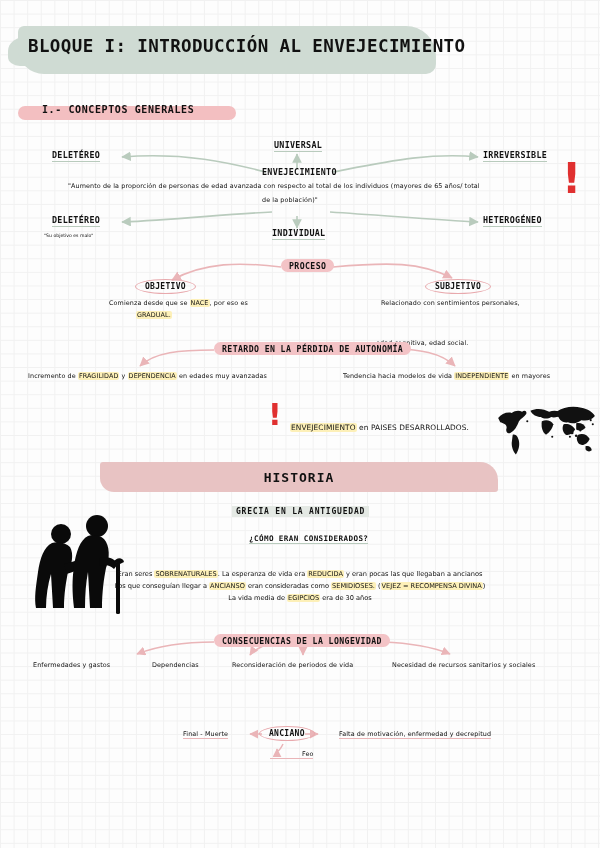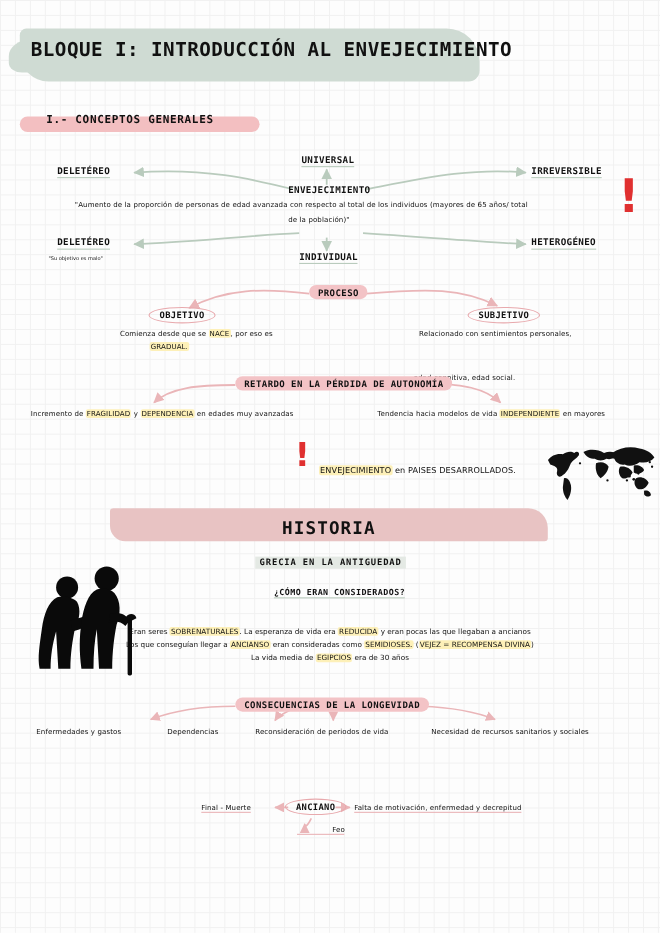--- a/index.html
+++ b/index.html
@@ -52,21 +52,21 @@
         font-size:8.2px;font-weight:700;letter-spacing:.4px;white-space:nowrap;
         font-family:"DejaVu Sans Mono", monospace;}
 
   
   .oval{position:absolute;border:1.5px solid #e8a9ad;border-radius:50%;
         padding:2px 9px;font-size:8px;font-weight:700;letter-spacing:.3px;
         white-space:nowrap;font-family:"DejaVu Sans Mono", monospace;}
 
   
   #historia-banner{left:100px;top:462px;width:398px;height:30px;background:#e8c3c3;border-radius:3px 18px 3px 14px;}
-  #historia-text{left:100px;top:470px;width:398px;text-align:center;font-size:16px;font-weight:700;
+  #historia-text{left:100px;top:470px;width:398px;text-align:center;font-size:13px;font-weight:700;
     letter-spacing:1px;font-family:"DejaVu Sans Mono", monospace;}
 
   #grecia{left:232px;top:506px;font-size:8px;font-weight:700;letter-spacing:.8px;
     background:#e4e9e4;padding:1px 4px;font-family:"DejaVu Sans Mono", monospace;}
   #comoeran{left:249px;top:534px;font-size:7.6px;font-weight:700;letter-spacing:.4px;
     border-bottom:1.6px solid #b9cbbd;font-family:"DejaVu Sans Mono", monospace;}
 
   .center-line{position:absolute;width:600px;text-align:center;font-size:6.6px;
     font-family:"DejaVu Sans", sans-serif;}
 
@@ -213,16 +213,16 @@
   <div class="center-line" id="hline3" style="top:594px;"><span>La vida media de </span><span class="hl-y">EGIPCIOS</span><span> era de 30 años</span></div>
 
   <div class="pill" style="left:214px;top:634px;">CONSECUENCIAS DE LA LONGEVIDAD</div>
   <div class="body" style="left:33px;top:661px;">Enfermedades y gastos</div>
   <div class="body" style="left:152px;top:661px;">Dependencias</div>
   <div class="body" style="left:232px;top:661px;">Reconsideración de periodos de vida</div>
   <div class="body" style="left:392px;top:661px;">Necesidad de recursos sanitarios y sociales</div>
 
   <div class="oval" style="left:259px;top:726px;">ANCIANO</div>
   <div class="body u-pink" style="left:183px;top:730px;">Final - Muerte</div>
-  <div class="body u-pink" style="left:322px;top:730px;">Falta de motivación, enfermedad y decrepitud</div>
+  <div class="body u-pink" style="left:339px;top:730px;">Falta de motivación, enfermedad y decrepitud</div>
   <div class="body u-pink" style="left:270px;top:750px;padding-left:32px;">Feo</div>
 
 </div>
 
 </body></html>

